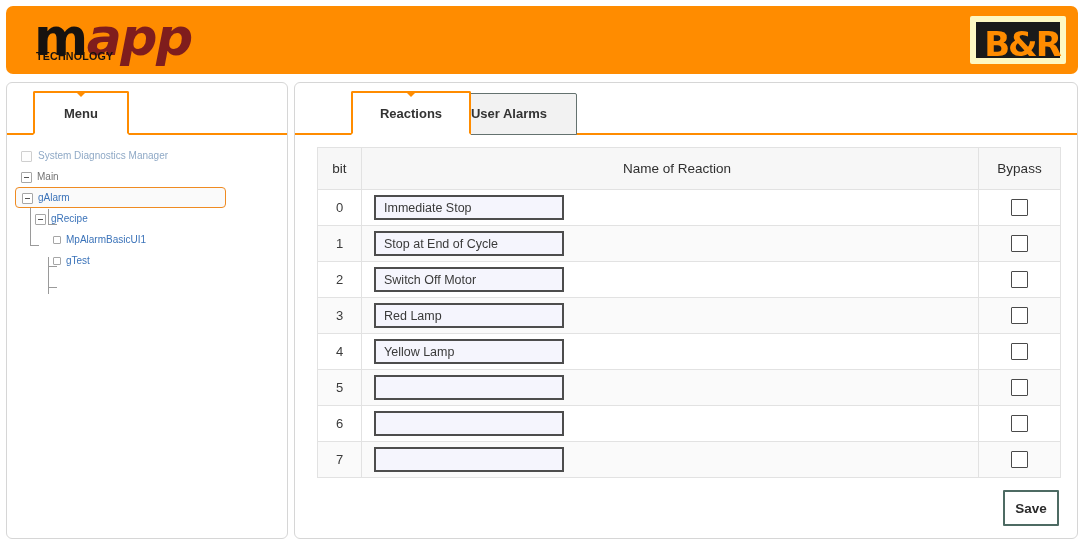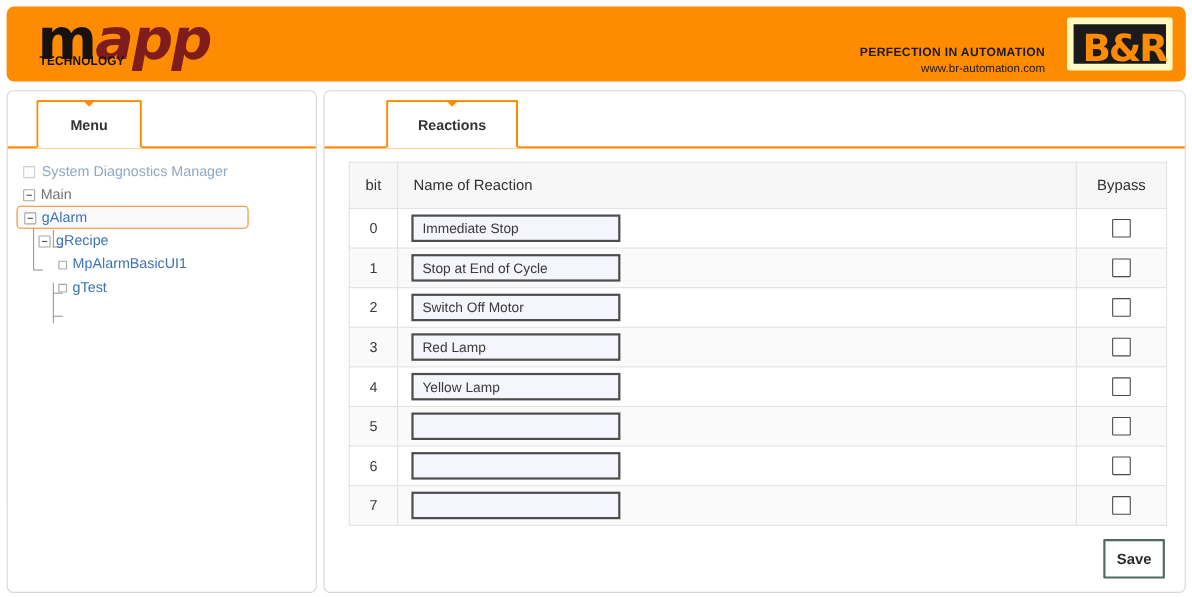--- a/index.html
+++ b/index.html
@@ -122,21 +122,21 @@
   }
 
   .tab-menu      { left: 26px;  width: 96px; }
   .tab-reactions { left: 20px;  width: 120px; margin-left: 36px; }
   .tab-useralarms{ left: 146px; width: 136px; }
 
   
   .tree {
     position: absolute; left: 14px; top: 62px;
     width: 258px;
-    font-size: 13px;
+    font-size: 10px;
   }
   .tree-row {
     position: relative;
     height: 21px; line-height: 21px;
     white-space: nowrap;
   }
   .tree-row.selected {
     border: 1px solid #ef8b22;
     border-radius: 4px;
     background: #fafafa;
@@ -201,21 +201,21 @@
     vertical-align: middle;
   }
   .tbl thead th {
     background: #f7f7f7;
     height: 42px;
     font-weight: 400;
     font-size: 13.5px;
     color: #2f2f2f;
   }
   .th-bit    { width: 44px;  text-align: center; }
-  .th-name   { text-align: left; padding-left: 14px !important; }
+  .th-name   { text-align: center; padding-left: 14px !important; }
   .th-bypass { width: 82px;  text-align: center; }
 
   .tbl tbody tr { height: 36px; }
   .tbl tbody tr:nth-child(even) { background: #fafafa; }
   .tbl tbody tr:nth-child(odd)  { background: #ffffff; }
   .cell-bit { text-align: center; color: #3b3b3b; font-size: 13px; }
   .cell-name { padding-left: 12px !important; }
   .cell-bypass { text-align: center; }
 
   .rx-input {
@@ -252,24 +252,20 @@
 </style>
 </head>
 <body>
 
 <div id="page">
 
   <div class="header">
     <div class="logo-wrap">
       <div class="logo-mapp"><span class="logo-m">m</span><span class="logo-app">app</span></div>
       <div class="logo-tech">TECHNOLOGY</div>
-    </div>
-    <div class="br-text">
-      <div class="br-line1">PERFECTION IN AUTOMATION</div>
-      <div class="br-line2">www.br-automation.com</div>
     </div>
     <div class="br-logo">
       <div class="br-logo-inner">B&amp;R</div>
     </div>
   </div>
 
   <div class="panel panel-left">
     <div class="tabstrip">
       <div class="tab-rule"></div>
       <div class="tab active tab-menu">
@@ -310,20 +306,23 @@
     </div>
   </div>
 
   <div class="panel panel-right">
     <div class="tabstrip">
       <div class="tab-rule"></div>
       <div class="tab active tab-reactions">
         <span class="notch"></span>
         <span>Reactions</span>
       </div>
+      <div class="tab inactive tab-useralarms">
+        <span>User Alarms</span>
+      </div>
     </div>
 
     <table class="tbl">
       <thead>
         <tr>
           <th class="th-bit">bit</th>
           <th class="th-name">Name of Reaction</th>
           <th class="th-bypass">Bypass</th>
         </tr>
       </thead>

